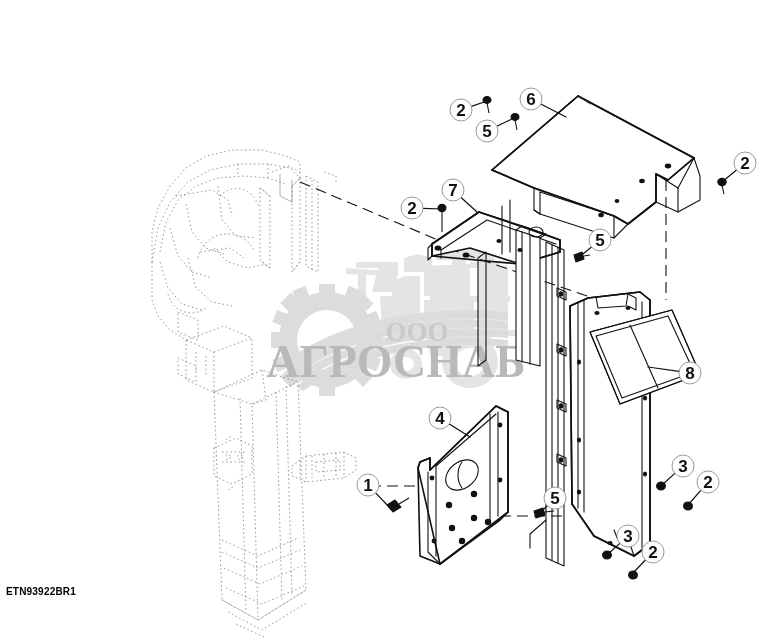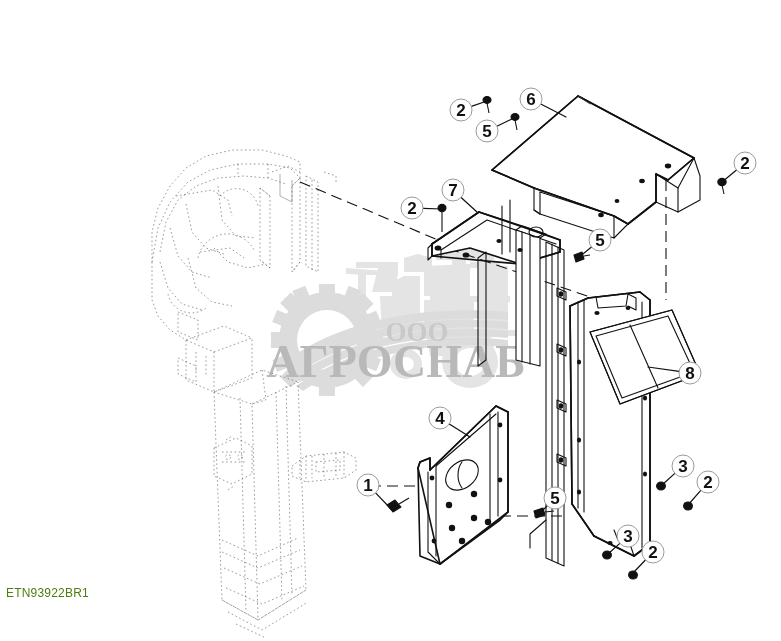--- a/index.html
+++ b/index.html
@@ -23,24 +23,24 @@
     top: 0;
     width: 781px;
     height: 641px;
     display: block;
   }
   .partno {
     position: absolute;
     left: 6px;
     top: 586px;
     font-family: "Liberation Sans", sans-serif;
-    font-size: 12px;
-    font-weight: normal;
+    font-size: 10px;
+    font-weight: bold;
     letter-spacing: 0.2px;
-    color: #4d7c0f;
+    color: #000000;
     white-space: nowrap;
   }
   
   .ln {
     fill: none;
     stroke: #111111;
     stroke-width: 1.6;
     stroke-linejoin: round;
     stroke-linecap: round;
   }

